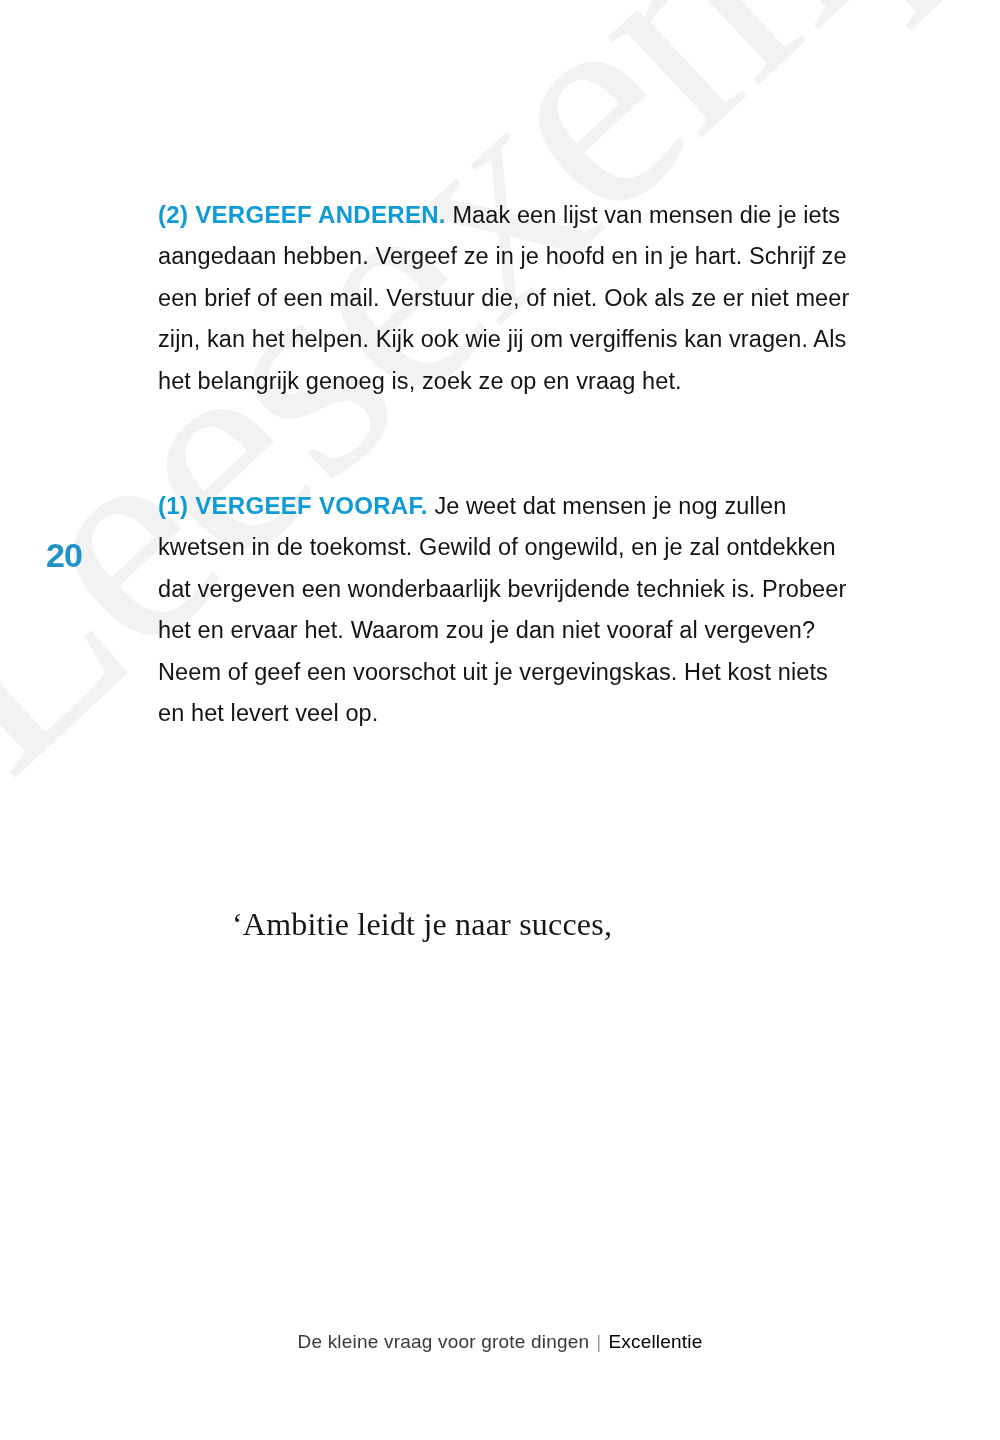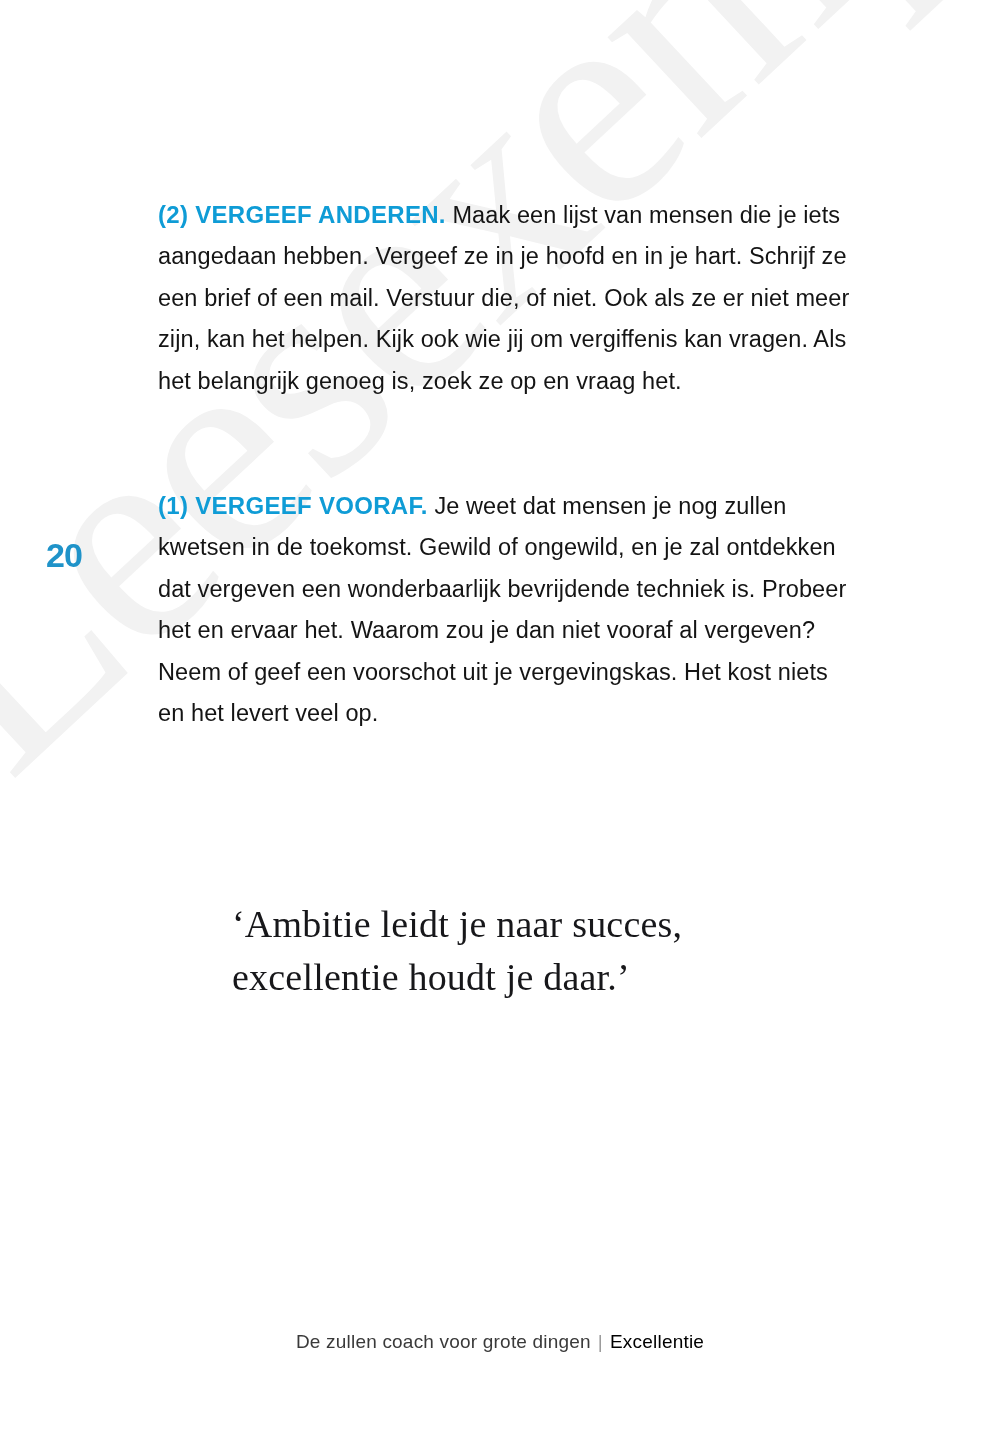--- a/index.html
+++ b/index.html
@@ -78,21 +78,21 @@
     text-align: center;
   }
 
   
   .quote {
     position: absolute;
     left: 232px;
     top: 898px;
     width: 640px;
     font-family: "Liberation Serif", serif;
-    font-size: 38px;
+    font-size: 32px;
     line-height: 53px;
     color: #17171a;
     letter-spacing: 0.2px;
     z-index: 2;
   }
   .quote-line { display: block; white-space: pre; }
 
   
   .footer {
     position: absolute;
@@ -132,20 +132,19 @@
     </p>
 
     <p class="para para-2">
       <span class="lead-in">(1) VERGEEF VOORAF.</span><span> Je weet dat mensen je nog zullen kwetsen in de toekomst. Gewild of ongewild, en je zal ontdekken dat vergeven een wonderbaarlijk bevrijdende techniek is. Probeer het en ervaar het. Waarom zou je dan niet vooraf al vergeven? Neem of geef een voorschot uit je vergevingskas. Het kost niets en het levert veel op.</span>
     </p>
 
   </div>
 
   <div class="quote">
     <span class="quote-line">‘Ambitie leidt je naar succes,</span>
-    <span class="quote-line">excellentie houdt je daar.’</span>
   </div>
 
   <div class="footer">
-    <span>De zullen coach voor grote dingen</span><span class="sep">|</span><span class="chapter">Excellentie</span>
+    <span>De kleine vraag voor grote dingen</span><span class="sep">|</span><span class="chapter">Excellentie</span>
   </div>
 
 </div>
 
 </body></html>

